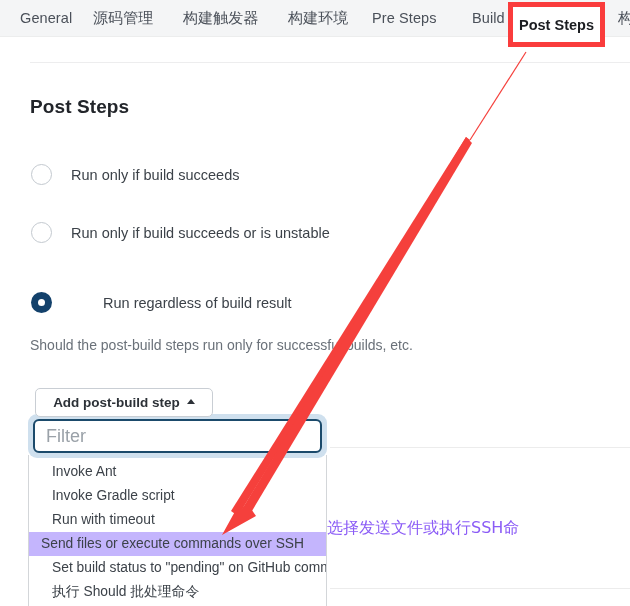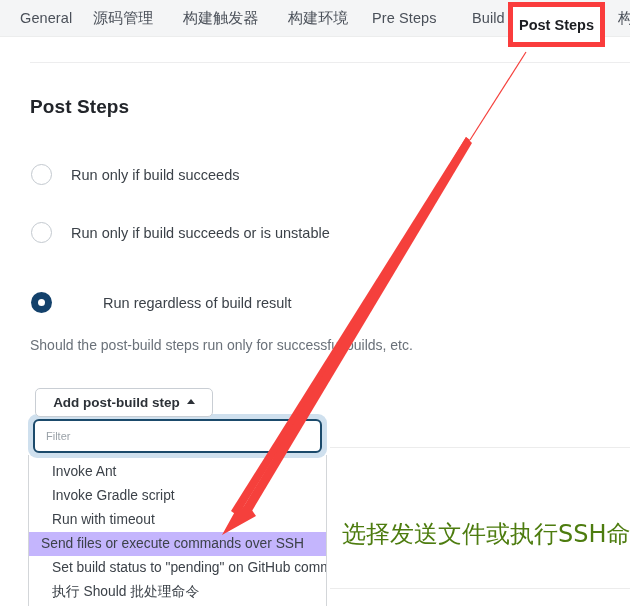--- a/index.html
+++ b/index.html
@@ -210,21 +210,21 @@
     padding: 5px;
   }
   .filter-input {
     width: 100%;
     height: 100%;
     box-sizing: border-box;
     border: 2px solid #1b4a6b;
     border-radius: 6px;
     background: #ffffff;
     font-family: "Liberation Sans", "DejaVu Sans", sans-serif;
-    font-size: 11px;
+    font-size: 18px;
     color: #3c4249;
     padding: 0 11px;
     outline: none;
   }
   .filter-input::placeholder { color: #9aa1a8; }
 
   .dd-list {
     background: #ffffff;
     border-left: 1px solid #d3d6d9;
     border-right: 1px solid #d3d6d9;
@@ -253,24 +253,24 @@
     position: absolute;
     height: 1px;
     background: #ececec;
   }
   .bd-1 { left: 330px; top: 447px; width: 300px; }
   .bd-2 { left: 330px; top: 588px; width: 300px; }
 
   
   .annotation {
     position: absolute;
-    left: 342px;
+    left: 327px;
     top: 518px;
-    font-size: 24px;
-    color: #4d7c0f;
+    font-size: 16px;
+    color: #8b5cf6;
     white-space: nowrap;
     font-family: "DejaVu Sans", "Liberation Sans", sans-serif;
     z-index: 8;
   }
 
   
   .arrow-svg {
     position: absolute;
     left: 0;
     top: 0;

